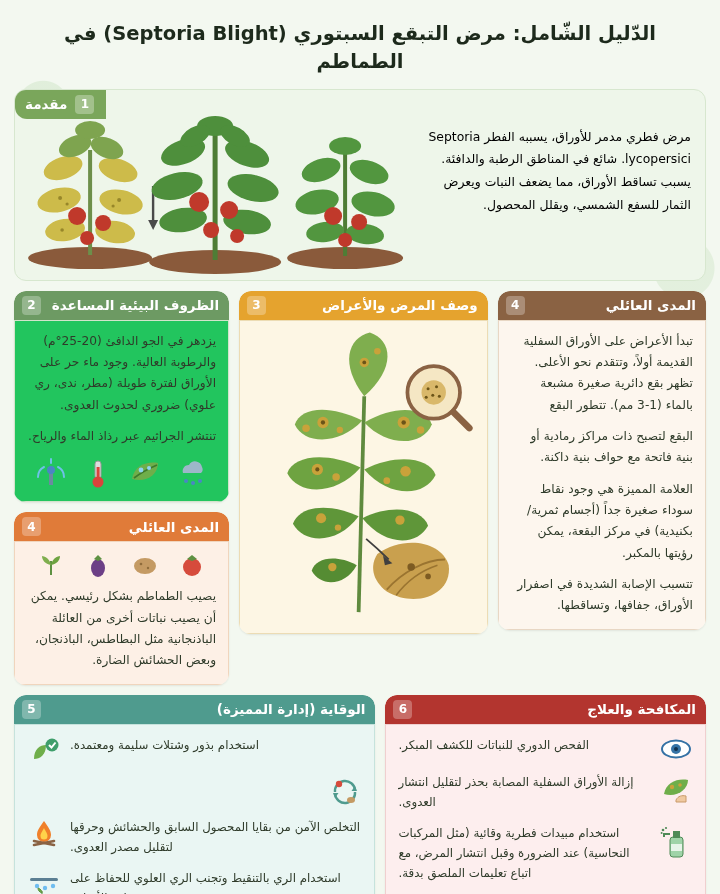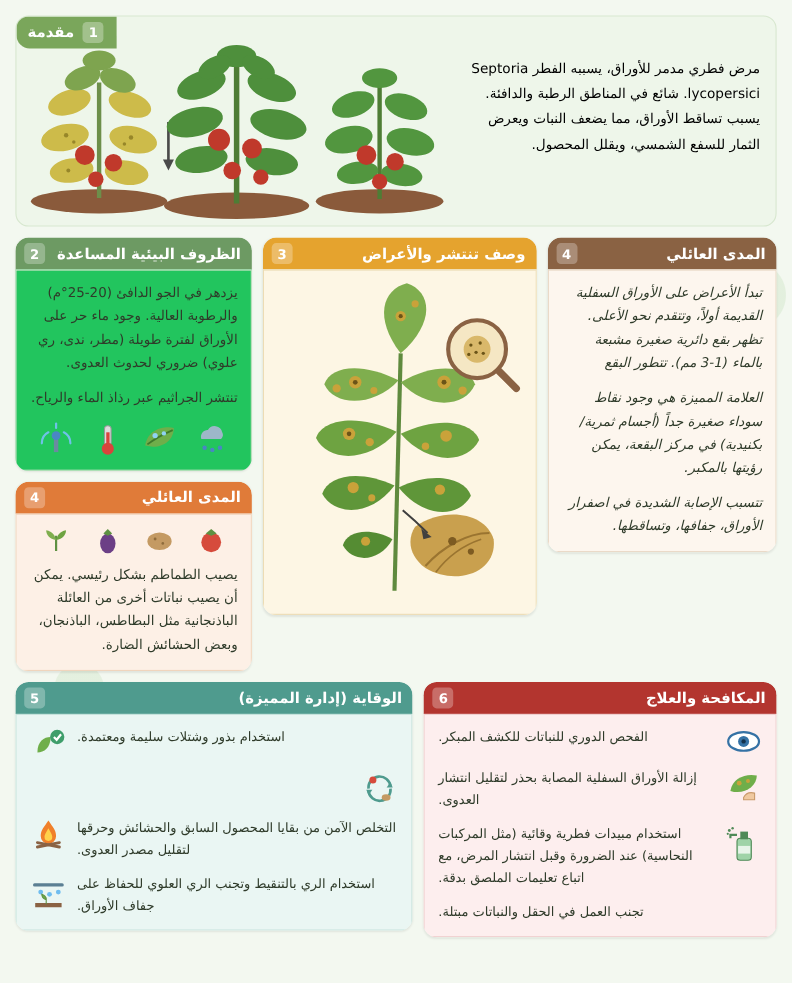--- a/index.html
+++ b/index.html
@@ -98,21 +98,21 @@
   .col-left  { width: 32%; }
 
   
   .h-brown  { background: #8a6243; }
   .h-yellow { background: #e5a32e; }
   .h-green2 { background: #6d9a63; }
   .h-orange { background: #e07b39; }
   .h-red    { background: #b3352f; }
   .h-teal   { background: #4f9b8e; }
 
-  .b-brown  { background:#fdf6ee; border:1px solid #e8d7c4;font-style:italic; }
+  .b-brown  { background:#fdf6ee; border:1px solid #e8d7c4; }
   .b-yellow { background:#fdf6e4; border:1px solid #ecdcb4; }
   .b-green2 { background:#22c55e; border:1px solid #d3e4cb; }
   .b-orange { background:#fdf0e6; border:1px solid #f0d5bd; }
   .b-red    { background:#fdeeee; border:1px solid #f0cfcf; }
   .b-teal   { background:#eaf6f3; border:1px solid #c6e3dc; }
 
   .para { margin-bottom: 10px; text-align: right; }
   .para:last-child { margin-bottom: 0; }
 
   
@@ -124,20 +124,21 @@
   .env-icons { display:flex; justify-content:space-around; align-items:center; margin-top: 8px; }
   svg { display:block; }
 </style>
 </head>
 <body>
 
 <div class="leaf-bg"></div>
 
 <div class="page">
 
+  <h1 class="title">الدّليل الشّامل: مرض التبقع السبتوري (Septoria Blight) في الطماطم</h1>
 
   <div class="intro">
     <div class="intro-head">
       <span class="num">1</span>
       <span>مقدمة</span>
     </div>
 
     <div class="intro-text">مرض فطري مدمر للأوراق، يسببه الفطر Septoria lycopersici. شائع في المناطق الرطبة والدافئة. يسبب تساقط الأوراق، مما يضعف النبات ويعرض الثمار للسفع الشمسي، ويقلل المحصول.</div>
 
     <div class="intro-art">
@@ -227,30 +228,31 @@
   <div class="grid2">
 
     <div class="col col-right">
       <div class="card">
         <div class="card-head h-brown">
           <span class="htxt">المدى العائلي</span>
           <span class="num">4</span>
         </div>
         <div class="card-body b-brown">
           <p class="para">تبدأ الأعراض على الأوراق السفلية القديمة أولاً، وتتقدم نحو الأعلى. تظهر بقع دائرية صغيرة مشبعة بالماء (1-3 مم). تتطور البقع</p>
+          <p class="para">البقع لتصبح ذات مراكز رمادية أو بنية فاتحة مع حواف بنية داكنة.</p>
           <p class="para">العلامة المميزة هي وجود نقاط سوداء صغيرة جداً (أجسام ثمرية/بكنيدية) في مركز البقعة، يمكن رؤيتها بالمكبر.</p>
           <p class="para">تتسبب الإصابة الشديدة في اصفرار الأوراق، جفافها، وتساقطها.</p>
         </div>
       </div>
     </div>
 
     <div class="col col-mid">
       <div class="card">
         <div class="card-head h-yellow">
-          <span class="htxt">وصف تنتشر والأعراض</span>
+          <span class="htxt">وصف المرض والأعراض</span>
           <span class="num">3</span>
         </div>
         <div class="card-body b-yellow" style="padding:4px 6px 6px 6px;">
           <svg viewBox="0 0 250 310" width="100%" height="302">
 
             <path d="M120 300 C122 230 124 160 126 70" stroke="#5f8a3e" stroke-width="4" fill="none"></path>
 
             <g>
               <path d="M126 70 C100 36 108 8 132 2 C156 10 160 40 126 70 Z" fill="#7fae4e"></path>
               <circle cx="126" cy="34" r="5" fill="#c9a23a"></circle>

